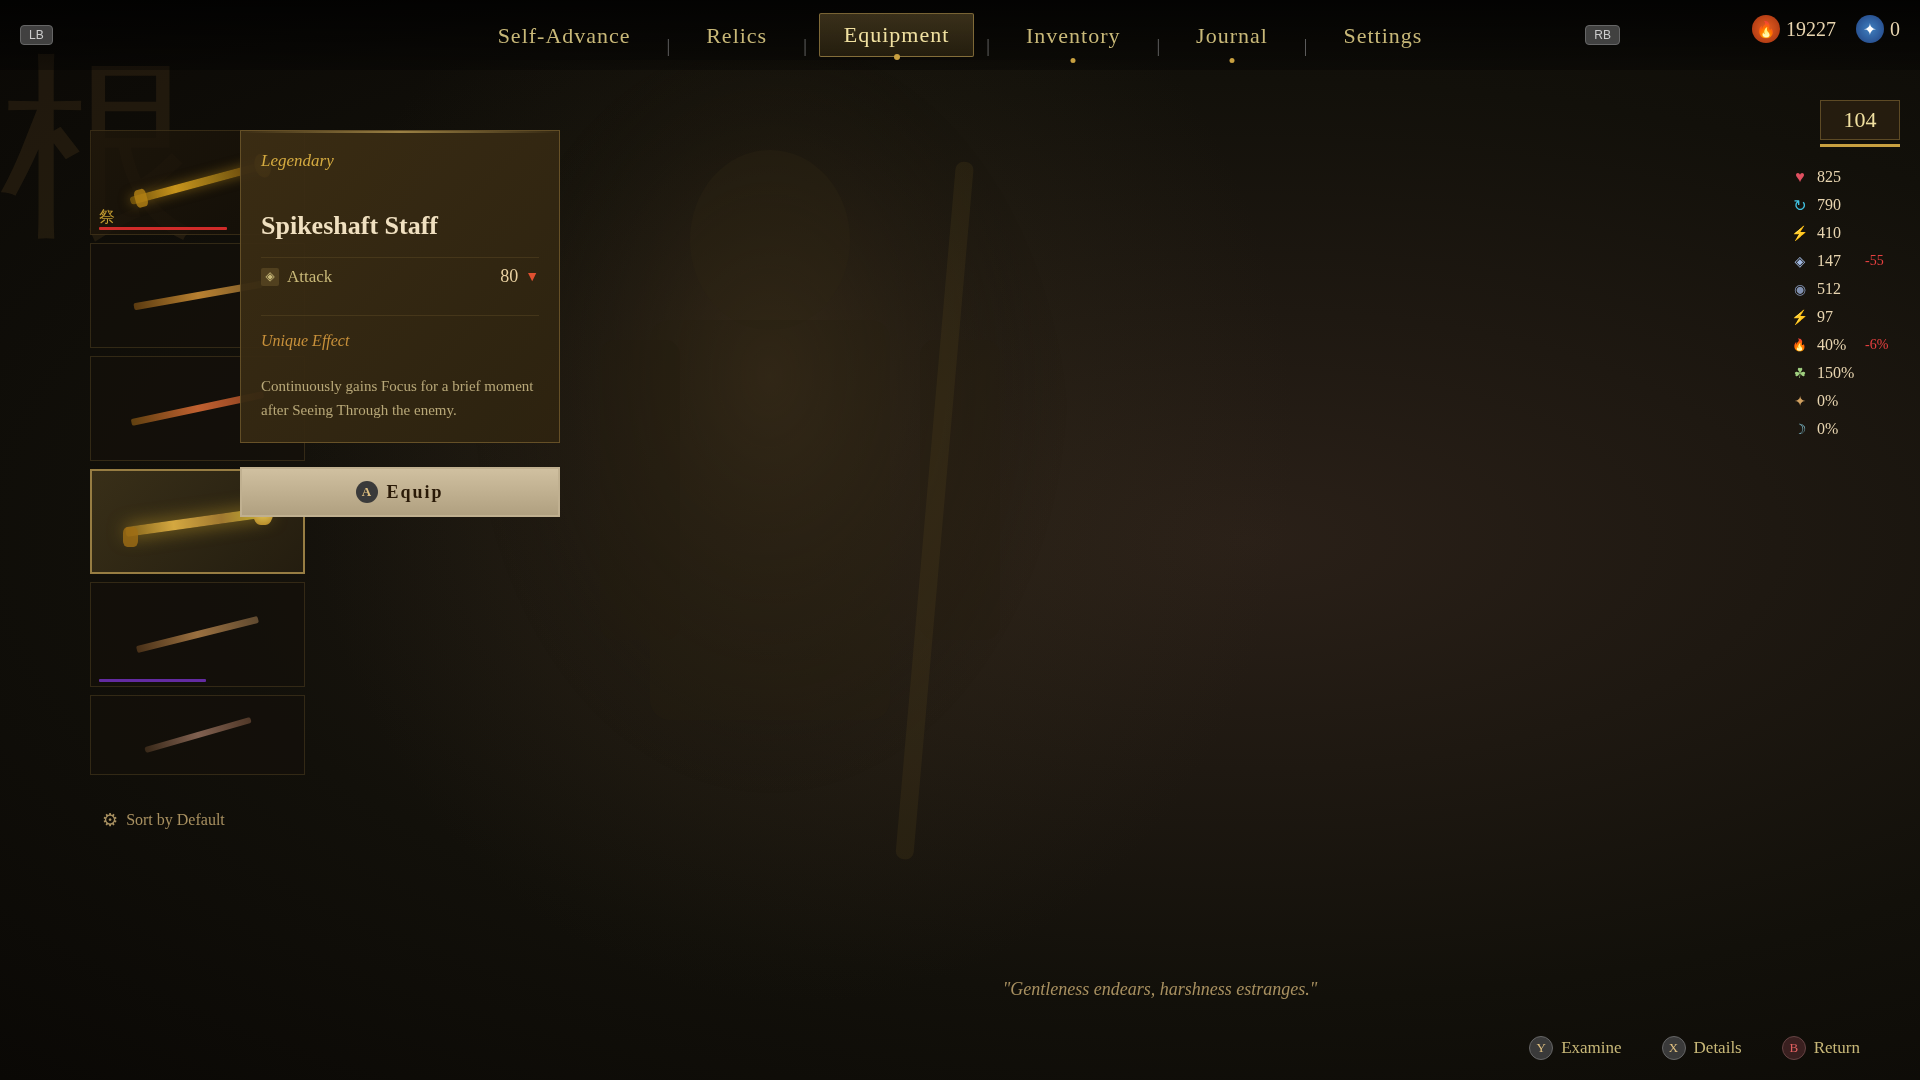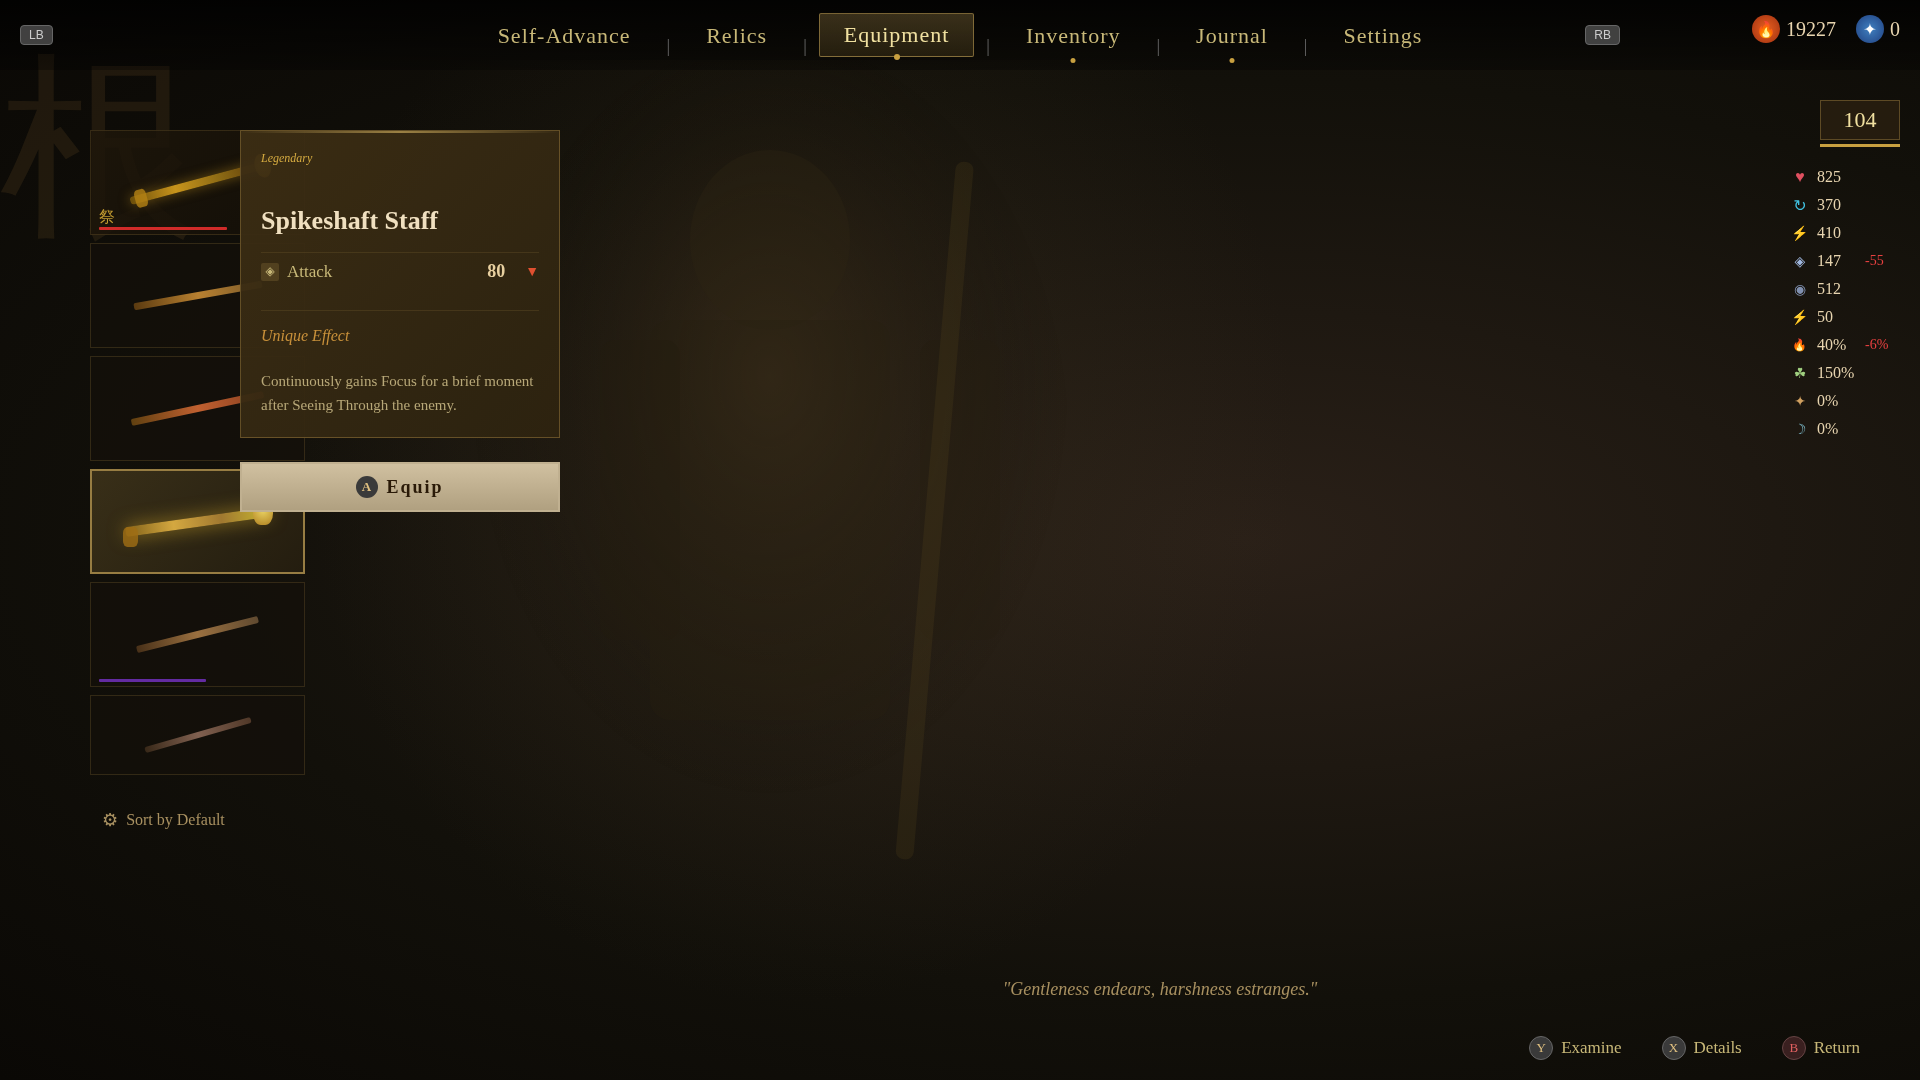--- a/index.html
+++ b/index.html
@@ -263,21 +263,21 @@
 
     .item-card::before {
       content: '';
       position: absolute;
       top: 0; left: 0; right: 0;
       height: 2px;
       background: linear-gradient(to right, transparent, rgba(180,150,80,0.8), transparent);
     }
 
     .item-rarity {
-      font-size: 12px;
+      font-size: 17px;
       color: #d4aa40;
       margin-bottom: 8px;
       font-style: italic;
     }
 
     .item-name {
       font-size: 26px;
       color: #f0e0c0;
       font-weight: bold;
       margin-bottom: 16px;
@@ -310,22 +310,21 @@
       align-items: center;
       justify-content: center;
       font-size: 12px;
     }
 
     .stat-value {
       font-size: 18px;
       color: #e8d0a0;
       display: flex;
       align-items: center;
-      gap: 20px;
-      font-weight: bold;
+      gap: 7px;
     }
 
     .stat-arrow-down {
       color: #e05030;
       font-size: 14px;
     }
 
     .unique-effect-section {
       margin-top: 20px;
       padding-top: 16px;
@@ -650,41 +649,41 @@
   <div class="level-badge">104</div>
   <div class="level-bar"></div>
 
   <div class="stat-row">
     <span class="stat-icon-small icon-heart">♥</span>
     <span class="stat-num">825</span>
     <span class="stat-diff-neg"></span>
   </div>
   <div class="stat-row">
     <span class="stat-icon-small icon-stamina" style="font-size:16px;">↻</span>
-    <span class="stat-num">370</span>
+    <span class="stat-num">790</span>
     <span class="stat-diff-neg"></span>
   </div>
   <div class="stat-row">
     <span class="stat-icon-small icon-focus">⚡</span>
     <span class="stat-num">410</span>
     <span class="stat-diff-neg"></span>
   </div>
   <div class="stat-row">
     <span class="stat-icon-small" style="color:#a0b8e0;font-size:14px;">◈</span>
     <span class="stat-num">147</span>
     <span class="stat-diff-neg">-55</span>
   </div>
   <div class="stat-row">
     <span class="stat-icon-small" style="color:#8090b0;font-size:14px;">◉</span>
     <span class="stat-num">512</span>
     <span class="stat-diff-neg"></span>
   </div>
   <div class="stat-row">
     <span class="stat-icon-small" style="color:#60d0a0;font-size:14px;">⚡</span>
-    <span class="stat-num">50</span>
+    <span class="stat-num">97</span>
     <span class="stat-diff-neg"></span>
   </div>
   <div class="stat-row">
     <span class="stat-icon-small" style="color:#e08040;font-size:12px;">🔥</span>
     <span class="stat-num">40%</span>
     <span class="stat-diff-neg">-6%</span>
   </div>
   <div class="stat-row">
     <span class="stat-icon-small" style="color:#a0d080;font-size:14px;">☘</span>
     <span class="stat-num">150%</span>

